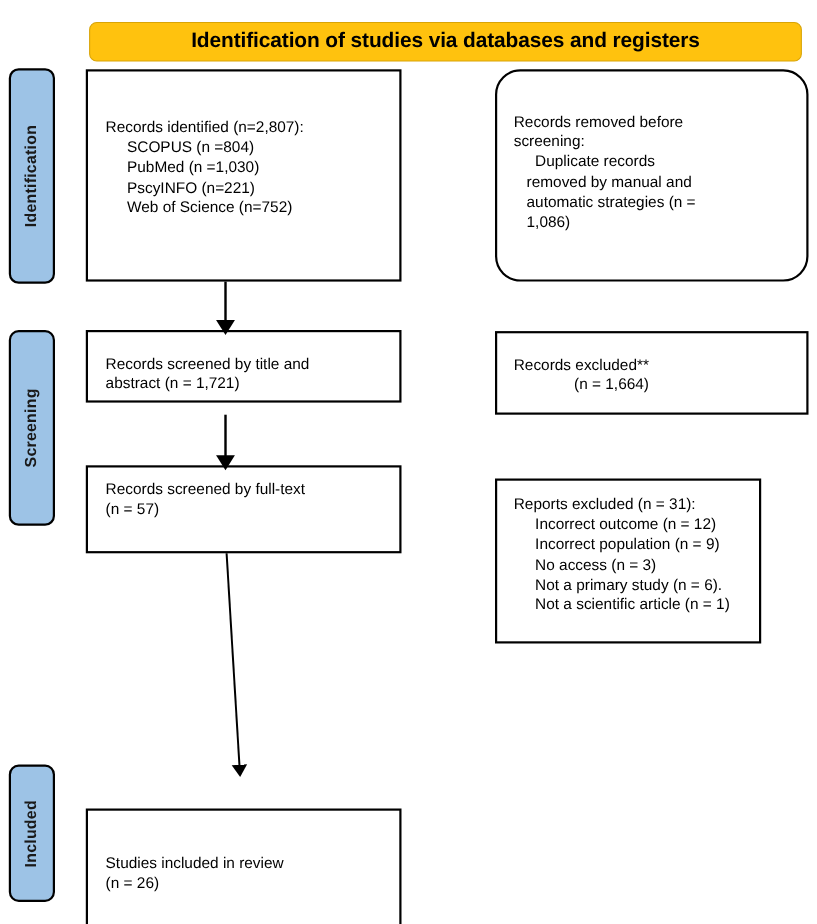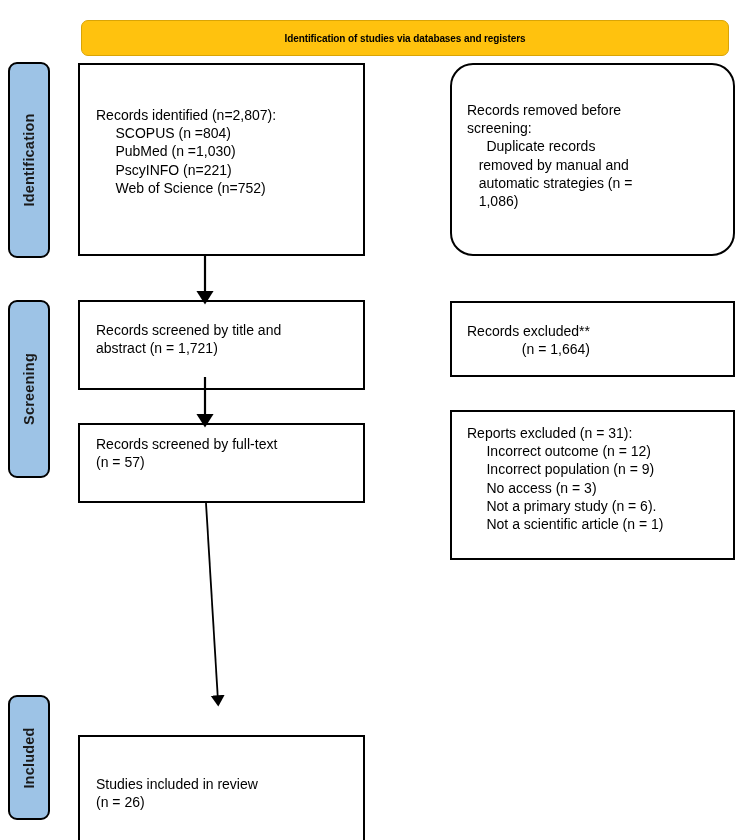--- a/index.html
+++ b/index.html
@@ -30,21 +30,21 @@
     height: 36px;
     background: #FFC20E;
     border: 1px solid #D9A406;
     border-radius: 7px;
     box-sizing: border-box;
     display: flex;
     align-items: center;
     justify-content: center;
   }
   .banner-text {
-    font-size: 10px;
+    font-size: 19px;
     font-weight: bold;
     color: #000000;
     letter-spacing: -0.1px;
     white-space: nowrap;
   }
 
   
   .stage-label {
     position: absolute;
     left: 8px;
@@ -85,21 +85,21 @@
     display: block;
   }
 
   
   #box-identified {
     left: 78px; top: 63px; width: 287px; height: 193px;
   }
   #box-identified .box-text { position: absolute; left: 16px; top: 41px; }
 
   #box-screened-title {
-    left: 78px; top: 300px; width: 287px; height: 90px;
+    left: 78px; top: 300px; width: 287px; height: 66px;
   }
   #box-screened-title .box-text { position: absolute; left: 16px; top: 19px; }
 
   #box-screened-full {
     left: 78px; top: 423px; width: 287px; height: 80px;
   }
   #box-screened-full .box-text { position: absolute; left: 16px; top: 10px; }
 
   #box-included {
     left: 78px; top: 703px; width: 287px; height: 112px; margin-top: 32px;
@@ -111,21 +111,21 @@
     left: 450px; top: 63px; width: 285px; height: 193px; border-radius: 23px;
   }
   #box-removed .box-text { position: absolute; left: 15px; top: 36px; width: 252px; }
 
   #box-excluded {
     left: 450px; top: 301px; width: 285px; height: 76px;
   }
   #box-excluded .box-text { position: absolute; left: 15px; top: 19px; text-align: right; }
 
   #box-reports-excluded {
-    left: 450px; top: 410px; width: 285px; height: 150px;
+    left: 450px; top: 435px; width: 242px; height: 150px;
   }
   #box-reports-excluded .box-text { position: absolute; left: 15px; top: 12px; }
 
   
   #connectors {
     position: absolute;
     left: 0;
     top: 0;
     width: 743px;
     height: 840px;

